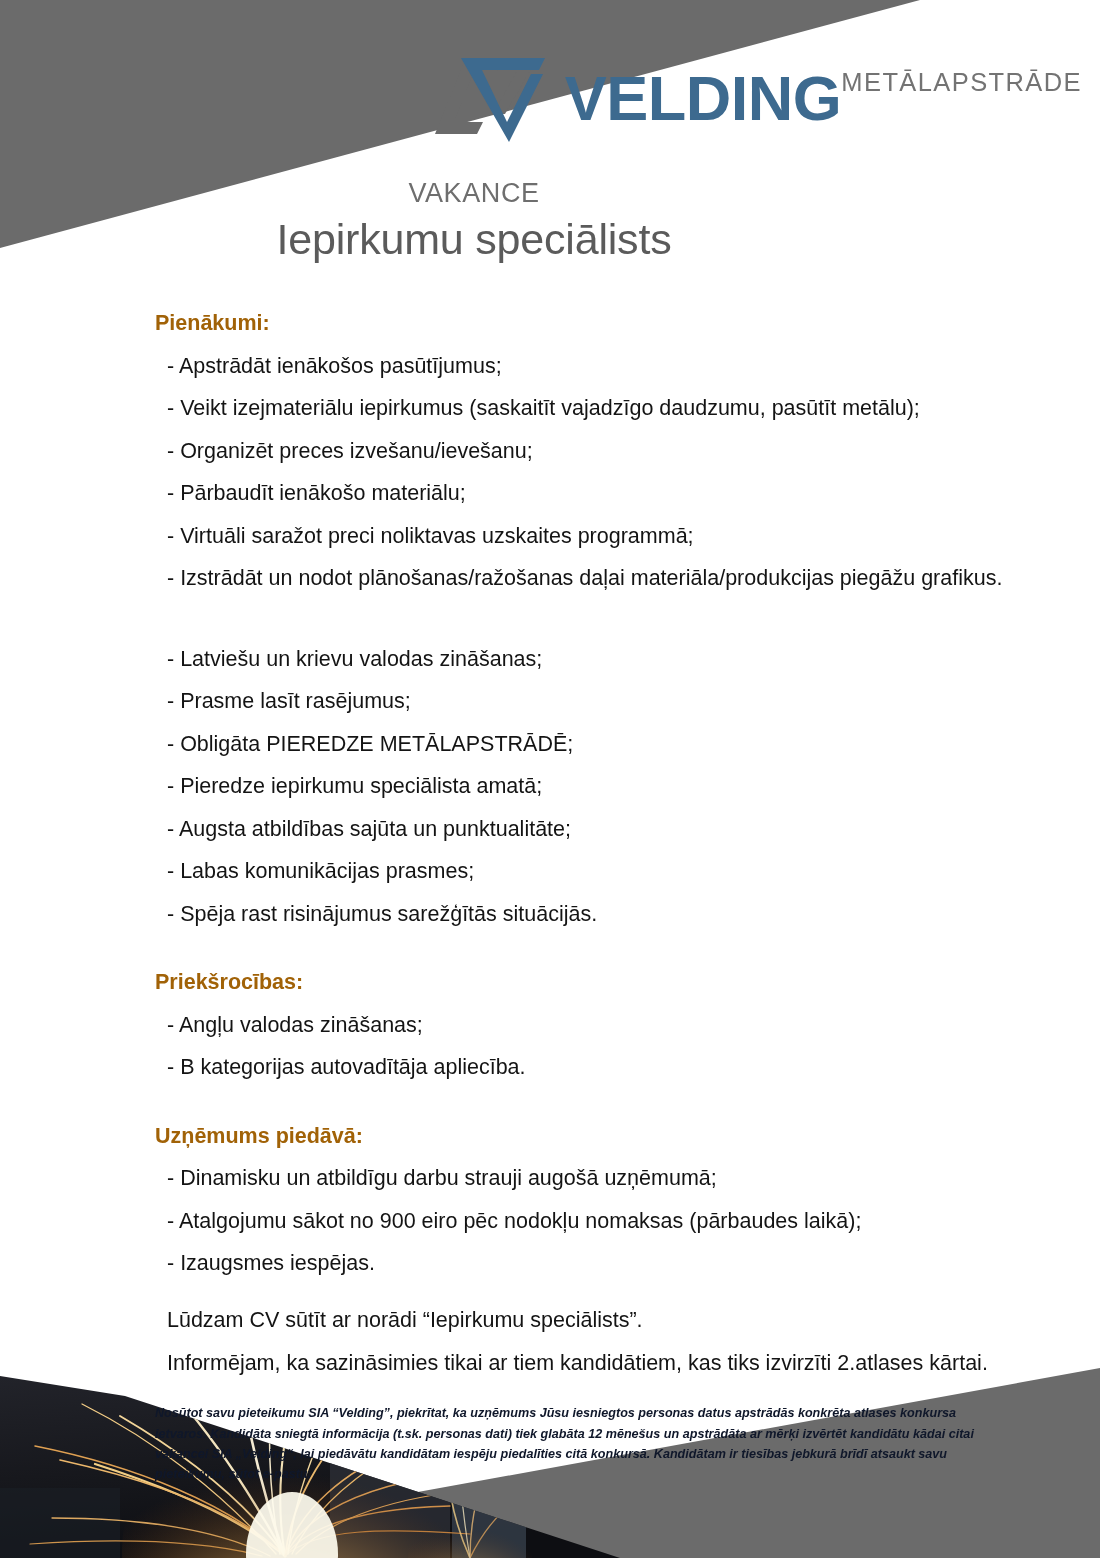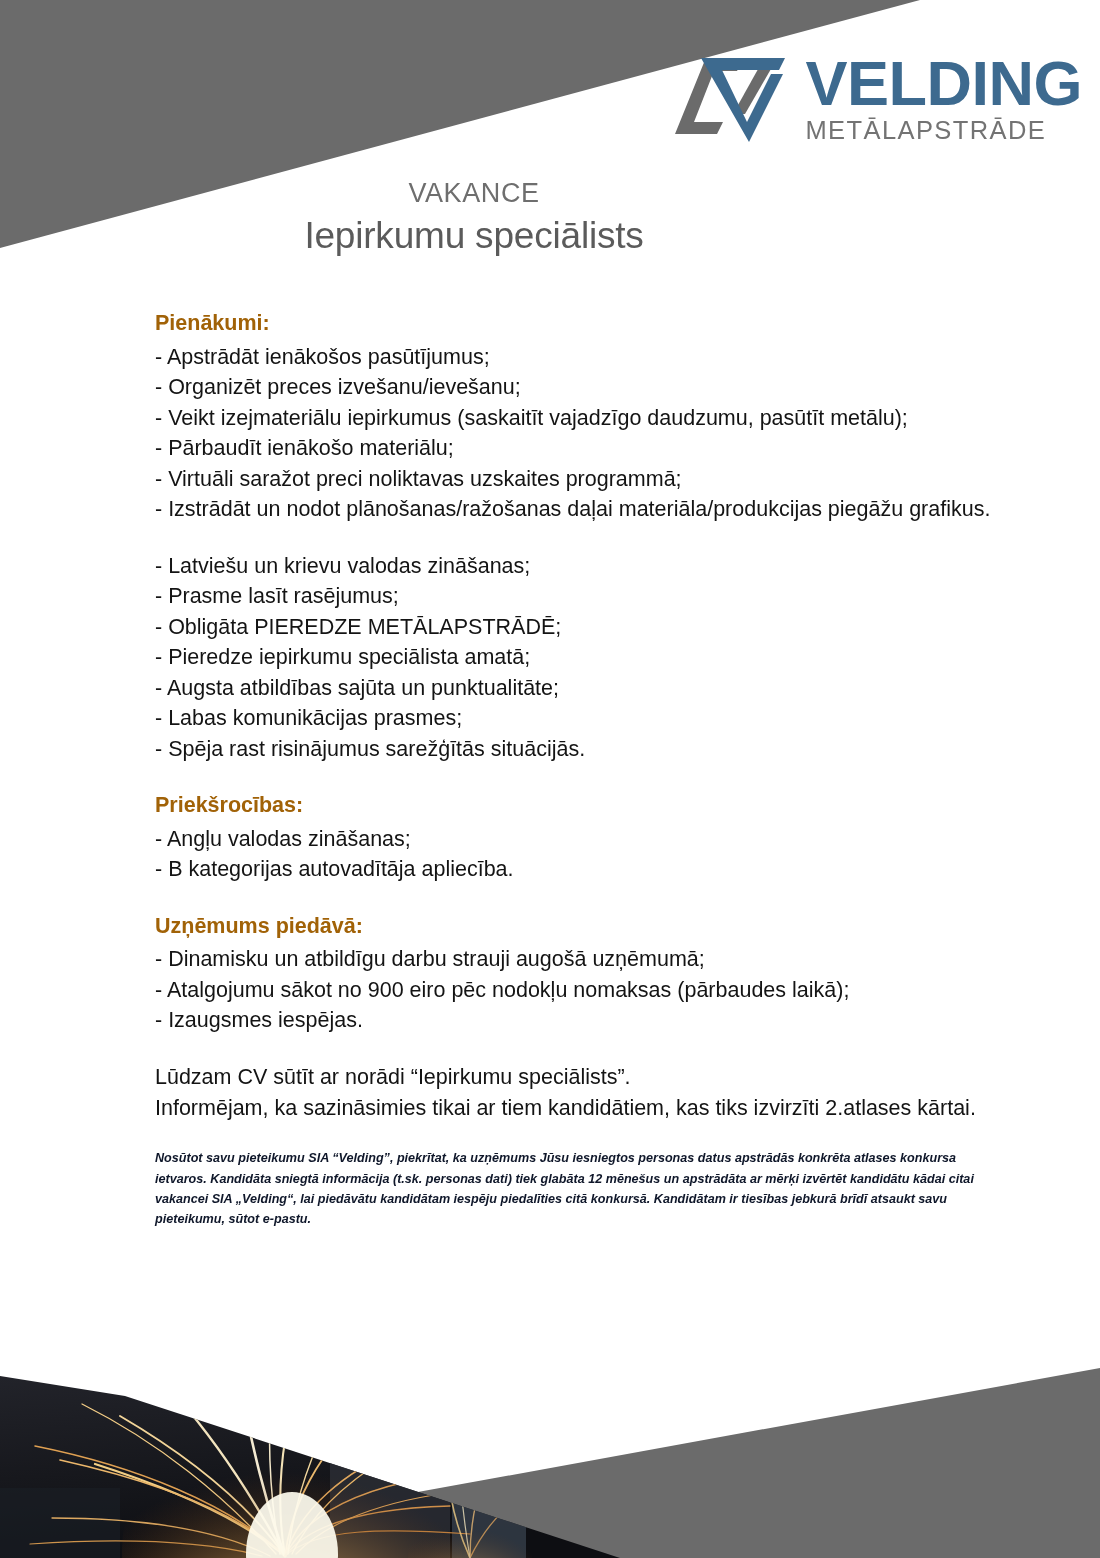--- a/index.html
+++ b/index.html
@@ -56,21 +56,21 @@
   .logo {
     position: absolute;
     right: 18px;
     top: 52px;
     z-index: 5;
     display: flex;
     align-items: center;
     gap: 10px;
   }
   .logo-mark { width: 128px; height: 92px; flex: none; }
-  .logo-type { display: flex; flex-direction: column; line-height: 1; }
+  .logo-type { display: flex; flex-direction: row; line-height: 1; }
   .logo-word {
     font-size: 63px;
     font-weight: bold;
     color: #3d6a8f;
     letter-spacing: -0.5px;
     font-family: "Liberation Sans", sans-serif;
   }
   .logo-sub {
     font-size: 25.5px;
     color: #737373;
@@ -87,21 +87,21 @@
     width: 948px;
     text-align: center;
     z-index: 5;
   }
   .kicker {
     font-size: 27px;
     color: #6e6e6e;
     letter-spacing: 0.6px;
   }
   .job-title {
-    font-size: 37px;
+    font-size: 43px;
     color: #5b5b5b;
     margin-top: 6px;
     letter-spacing: -0.2px;
   }
 
   
   .content {
     position: absolute;
     left: 155px;
     top: 308px;
@@ -112,21 +112,21 @@
     font-size: 21.5px;
     font-weight: bold;
     color: #a16207;
     margin: 0 0 3px 0;
     line-height: 1.42;
   }
   .line {
     font-size: 21.5px;
     color: #141414;
     line-height: 1.42;
-    margin: 0;
+    margin: 12px;
   }
   .gap { height: 26px; }
 
   .closing { margin-top: 26px; }
   .closing .line { line-height: 1.45; }
 
   .finetext {
     margin-top: 24px;
     font-size: 12.6px;
     font-style: italic;
@@ -230,22 +230,22 @@
   <div class="titles">
     <div class="kicker">VAKANCE</div>
     <div class="job-title">Iepirkumu speciālists</div>
   </div>
 
   <div class="content">
 
     <div>
       <p class="sec-head">Pienākumi:</p>
       <p class="line">- Apstrādāt ienākošos pasūtījumus;</p>
+      <p class="line">- Veikt izejmateriālu iepirkumus (saskaitīt vajadzīgo daudzumu, pasūtīt metālu);</p>
       <p class="line">- Organizēt preces izvešanu/ievešanu;</p>
-      <p class="line">- Veikt izejmateriālu iepirkumus (saskaitīt vajadzīgo daudzumu, pasūtīt metālu);</p>
       <p class="line">- Pārbaudīt ienākošo materiālu;</p>
       <p class="line">- Virtuāli saražot preci noliktavas uzskaites programmā;</p>
       <p class="line">- Izstrādāt un nodot plānošanas/ražošanas daļai materiāla/produkcijas piegāžu grafikus.</p>
     </div>
 
     <div class="gap"></div>
 
     <div>
       <p class="line">- Latviešu un krievu valodas zināšanas;</p>
       <p class="line">- Prasme lasīt rasējumus;</p>

